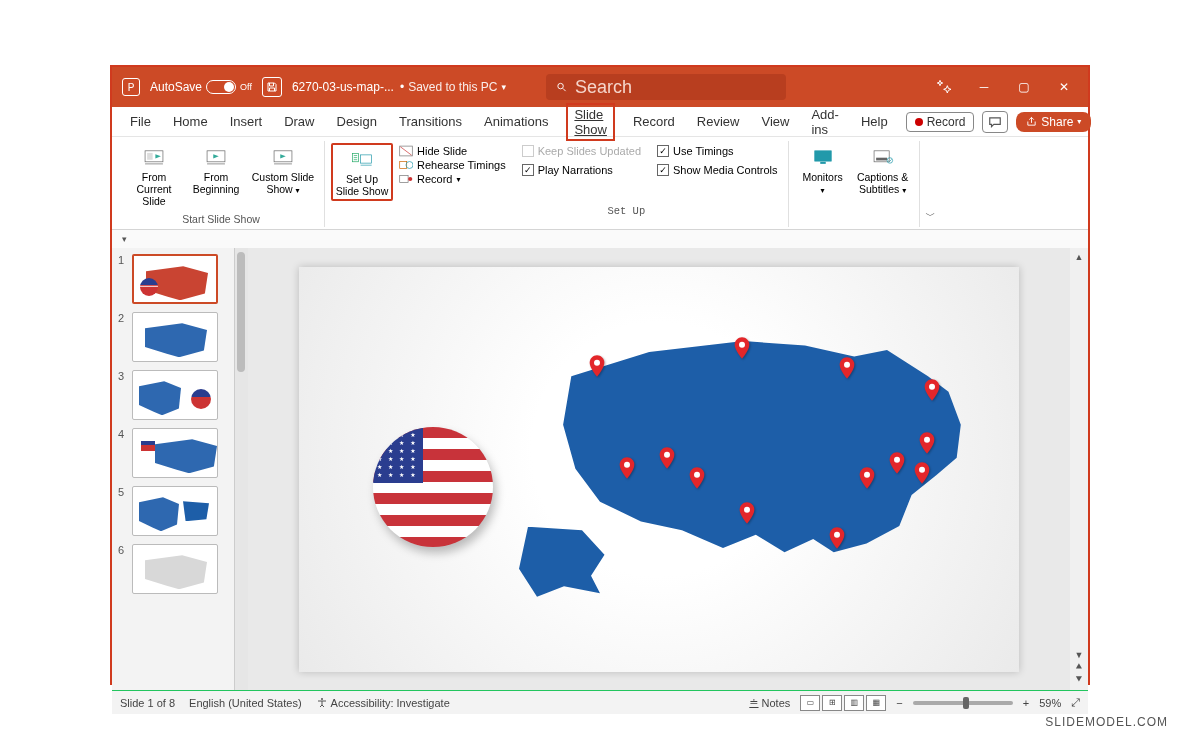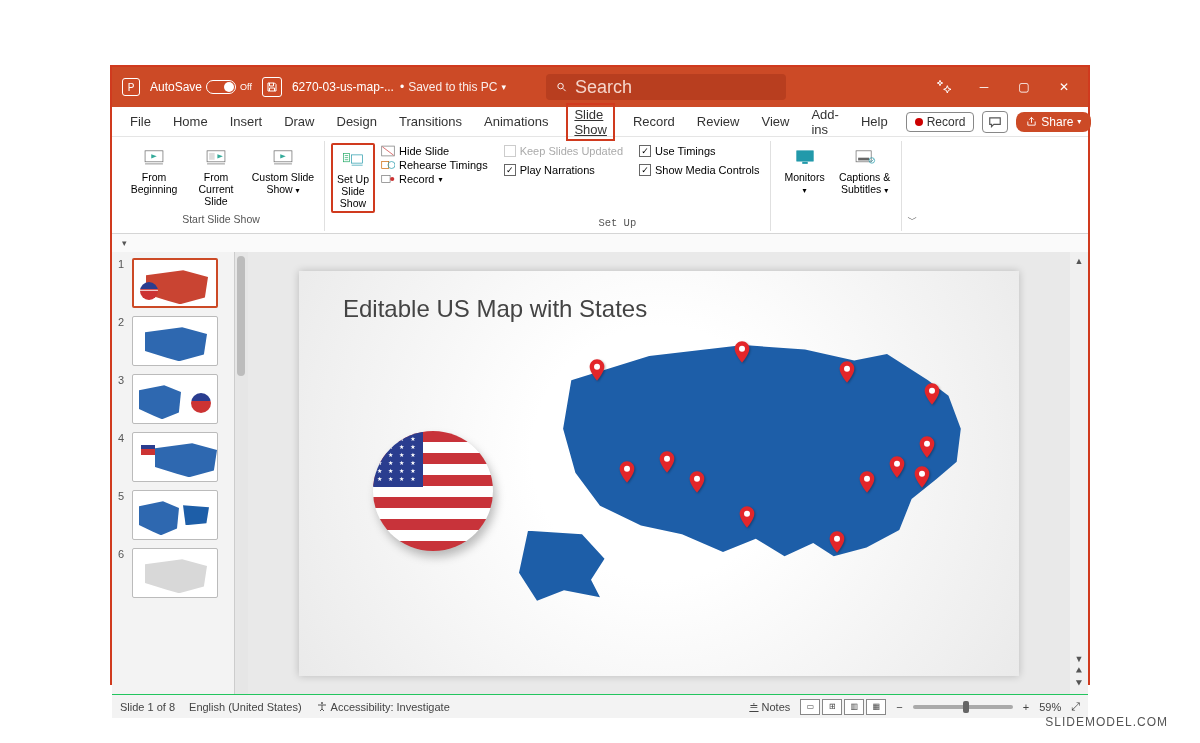--- a/index.html
+++ b/index.html
@@ -148,56 +148,56 @@
   </div>
 
   <div class="ribbon">
 
     <div class="ribbon-group">
       <div class="group-row">
         <div class="big-btn">
           <div class="icon-box">
               <svg class="icon-svg" viewBox="0 0 32 24">
                 <rect x="3" y="3" width="26" height="16" fill="none" stroke="#666"></rect>
-                <polygon points="12,8 20,11 12,14" fill="#3a9"></polygon>
-                <line x1="3" y1="22" x2="29" y2="22" stroke="#666"></line>
-              </svg>
-            </div>
-          <span>From Beginning</span>
-        </div>
-        <div class="big-btn">
-          <div class="icon-box">
-              <svg class="icon-svg" viewBox="0 0 32 24">
-                <rect x="3" y="3" width="26" height="16" fill="none" stroke="#666"></rect>
                 <rect x="6" y="6" width="8" height="10" fill="#ddd"></rect>
                 <polygon points="18,8 26,11 18,14" fill="#3a9"></polygon>
                 <line x1="3" y1="22" x2="29" y2="22" stroke="#666"></line>
               </svg>
             </div>
           <span>From Current Slide</span>
+        </div>
+        <div class="big-btn">
+          <div class="icon-box">
+              <svg class="icon-svg" viewBox="0 0 32 24">
+                <rect x="3" y="3" width="26" height="16" fill="none" stroke="#666"></rect>
+                <polygon points="12,8 20,11 12,14" fill="#3a9"></polygon>
+                <line x1="3" y1="22" x2="29" y2="22" stroke="#666"></line>
+              </svg>
+            </div>
+          <span>From Beginning</span>
         </div>
         <div class="big-btn" style="width:70px;">
           <div class="icon-box">
               <svg class="icon-svg" viewBox="0 0 32 24">
                 <rect x="3" y="3" width="26" height="16" fill="none" stroke="#666"></rect>
                 <polygon points="12,8 20,11 12,14" fill="#3a9"></polygon>
                 <line x1="3" y1="22" x2="29" y2="22" stroke="#666"></line>
               </svg>
             </div>
           <span><span>Custom Slide Show</span> <span style="font-size:8px">▾</span></span>
         </div>
       </div>
       <div class="group-label">Start Slide Show</div>
     </div>
 
 
     <div class="ribbon-group" style="flex-direction:row; align-items:flex-start;">
       <div style="display:flex;flex-direction:column;align-items:center;">
       <div class="group-row">
-        <div class="big-btn highlight-btn" style="width:44px;">
+        <div class="big-btn highlight-btn" style="width:62px;">
           <div class="icon-box">
                 <svg class="icon-svg" viewBox="0 0 32 24">
                   <rect x="2" y="4" width="9" height="12" fill="none" stroke="#2a6"></rect>
                   <line x1="4" y1="7" x2="9" y2="7" stroke="#2a6"></line>
                   <line x1="4" y1="10" x2="9" y2="10" stroke="#2a6"></line>
                   <line x1="4" y1="13" x2="9" y2="13" stroke="#2a6"></line>
                   <rect x="14" y="6" width="16" height="12" fill="none" stroke="#29a"></rect>
                   <line x1="14" y1="21" x2="30" y2="21" stroke="#29a"></line>
                 </svg>
               </div>
@@ -328,21 +328,20 @@
             <div class="thumb-usmap" style="background:#d8d8d8;"></div>
           </div>
         </div>
     </div>
     <div class="thumb-scroll">
         <div class="thumb-scroll-handle"></div>
       </div>
 
     <div class="slide-canvas">
       <div class="slide">
-        <div class="slide-title">Editable US Map with States</div>
 
         <div class="flag-circle">
           <div class="flag-stripe" style="top:0;background:#c8333a;"></div>
           <div class="flag-stripe" style="top:11px;background:#fff;"></div>
           <div class="flag-stripe" style="top:22px;background:#c8333a;"></div>
           <div class="flag-stripe" style="top:33px;background:#fff;"></div>
           <div class="flag-stripe" style="top:44px;background:#c8333a;"></div>
           <div class="flag-stripe" style="top:55px;background:#fff;"></div>
           <div class="flag-stripe" style="top:66px;background:#c8333a;"></div>
           <div class="flag-stripe" style="top:77px;background:#fff;"></div>

